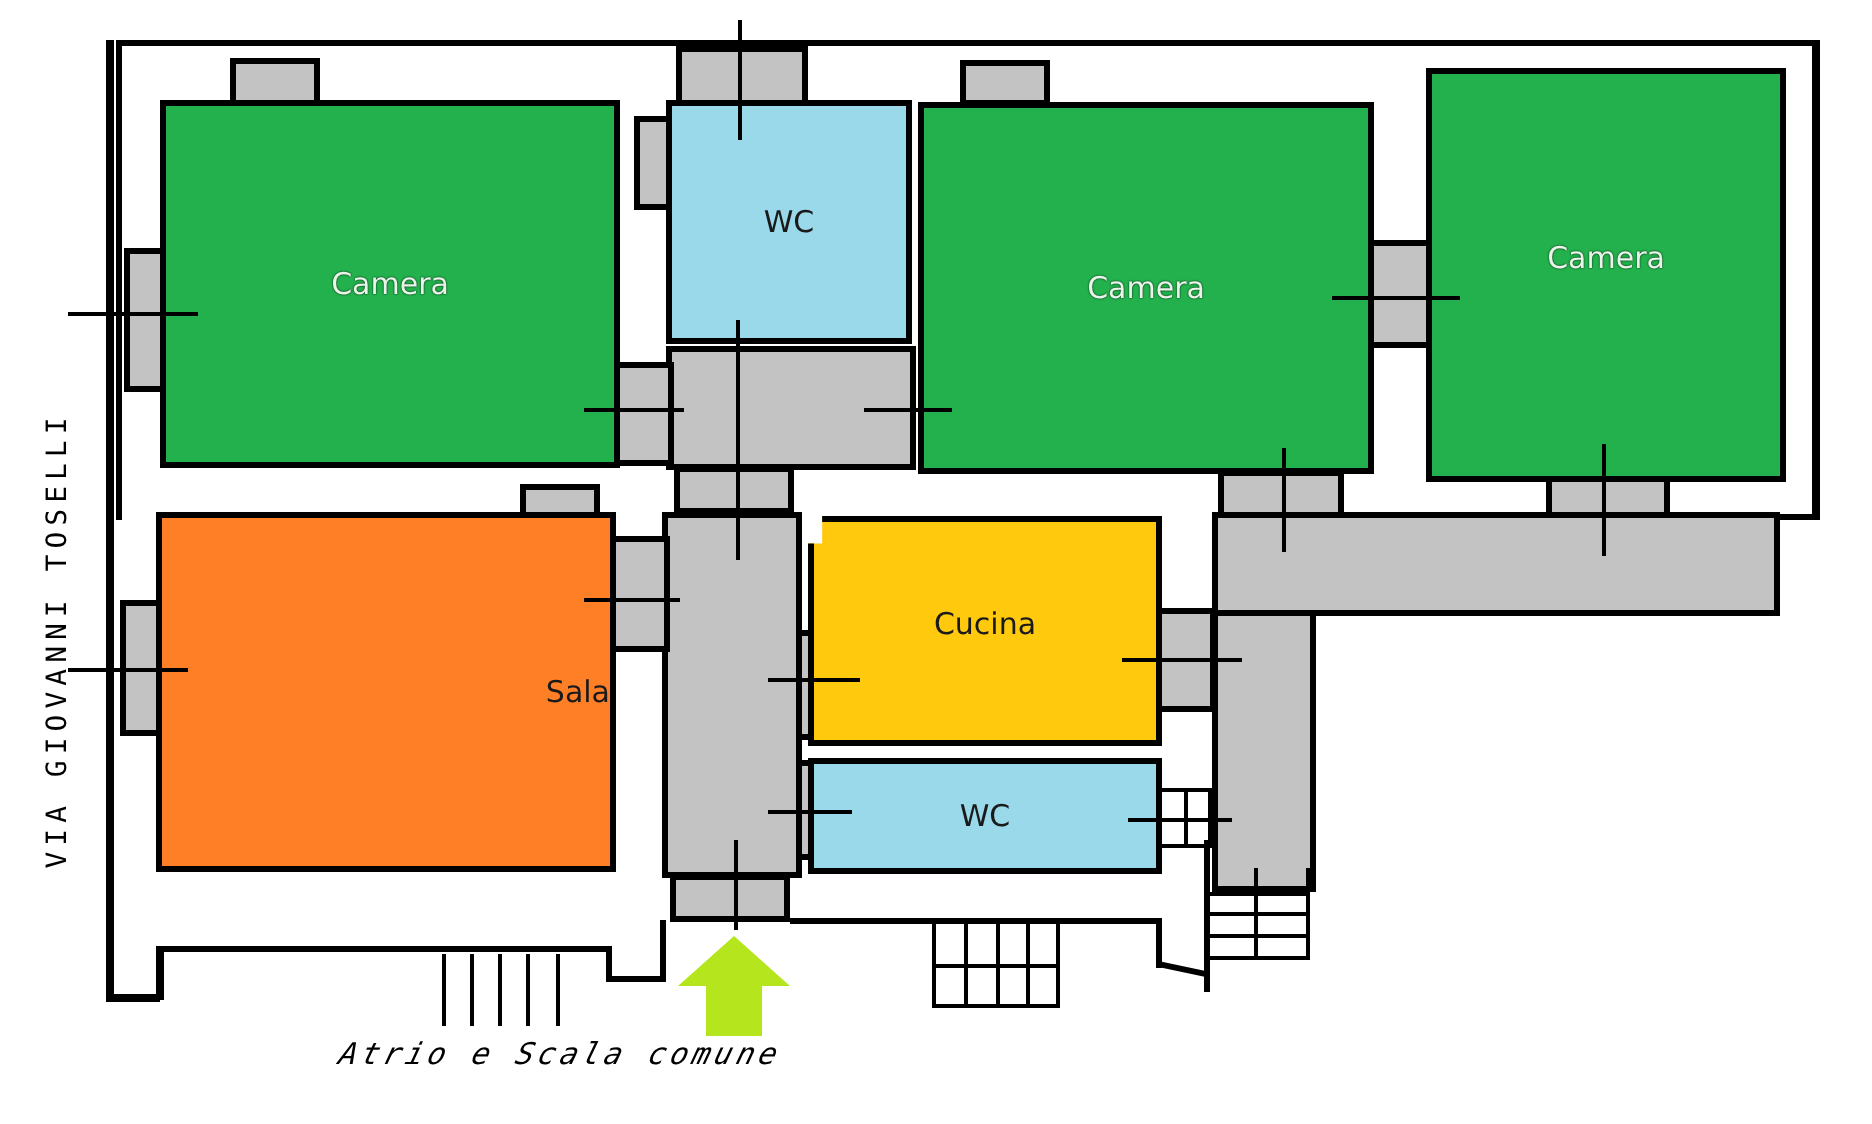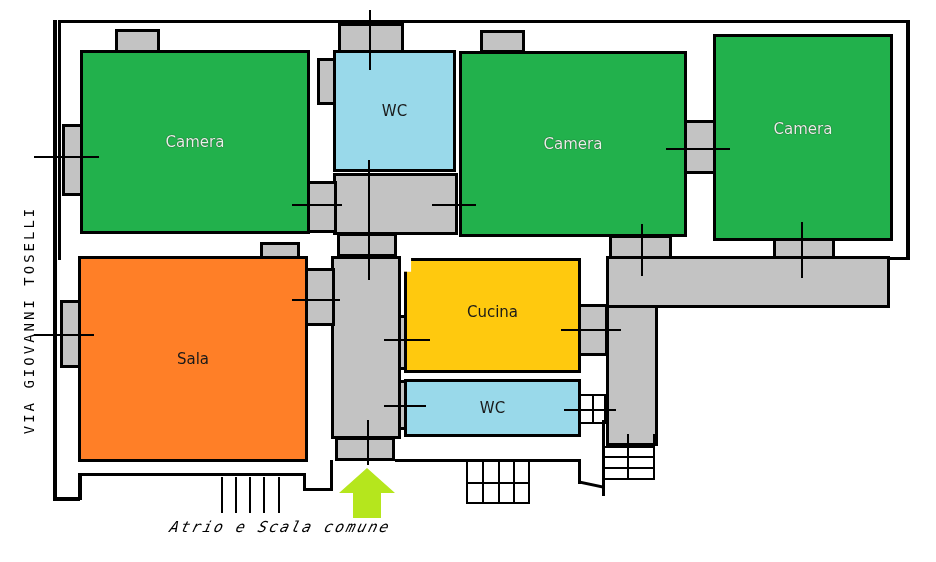--- a/index.html
+++ b/index.html
@@ -66,21 +66,21 @@
   </div>
 <div class="abs room blue" style="left:333px;top:50px;width:123px;height:122px;">
     <span>WC</span>
   </div>
 <div class="abs room green" style="left:459px;top:51px;width:228px;height:186px;">
     <span>Camera</span>
   </div>
 <div class="abs room green" style="left:713px;top:34px;width:180px;height:207px;">
     <span style="margin-top:-18px;">Camera</span>
   </div>
-<div class="abs room orange" style="left:78px;top:256px;width:230px;height:206px;">
+<div class="abs room orange" style="left:78px;top:256px;width:230px;height:180px;justify-content:flex-end;">
     <span>Sala</span>
   </div>
 <div class="abs room yellow" style="left:404px;top:258px;width:177px;height:115px;clip-path:polygon(4% 0,100% 0,100% 100%,0 100%,0 12%,4% 12%);">
     <span style="margin-top:-8px;">Cucina</span>
   </div>
 <div class="abs room blue" style="left:404px;top:379px;width:177px;height:58px;">
     <span>WC</span>
   </div>
 
 <div class="hl" style="left:34px;top:156px;width:65px;"></div>

